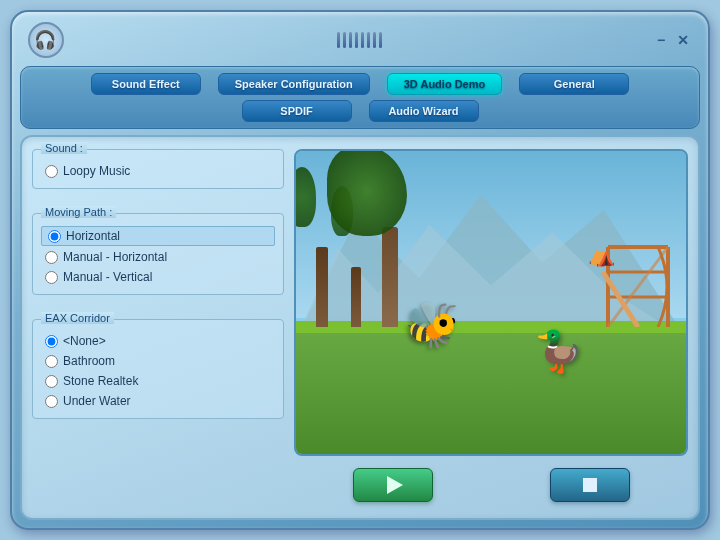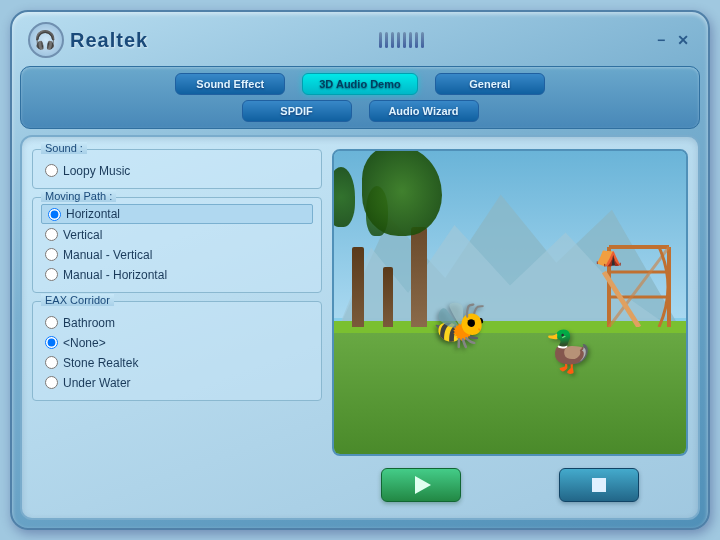--- a/index.html
+++ b/index.html
@@ -130,24 +130,24 @@
       border-radius: 12px;
       border: 2px solid #7aaccc;
       display: flex;
       gap: 10px;
       padding: 12px 10px;
       box-shadow: inset 0 2px 6px rgba(0,40,80,0.15);
     }
 
     
     .left-panel {
-      width: 290px;
+      width: 252px;
       display: flex;
       flex-direction: column;
-      gap: 8px;
+      gap: 24px;
     }
 
     .panel-group {
       border: 1px solid #8ab8d0;
       border-radius: 4px;
       padding: 6px 8px 8px 8px;
       background: rgba(200,230,248,0.5);
       position: relative;
     }
     .panel-group-title {
@@ -156,21 +156,21 @@
       left: 8px;
       background: linear-gradient(to bottom, #c8e8f8, #a8d0e8);
       padding: 0 4px;
       font-size: 11px;
       color: #1a4a7a;
       font-weight: normal;
     }
 
     .radio-item {
       display: flex;
-      align-items: flex-start;
+      align-items: flex-end;
       gap: 5px;
       padding: 2px 4px;
       cursor: pointer;
       font-size: 12px;
       color: #1a3a5a;
     }
     .radio-item input[type="radio"] {
       margin: 0;
       cursor: pointer;
     }
@@ -255,41 +255,41 @@
     }
   </style>
 </head>
 <body>
 
 <div class="window">
 
   <div class="titlebar">
     <div class="titlebar-logo">
       <div class="logo-icon">🎧</div>
-      <span class="logo-text">Realtek</span>
     </div>
     <div class="titlebar-grip">
       <div class="grip-line"></div>
       <div class="grip-line"></div>
       <div class="grip-line"></div>
       <div class="grip-line"></div>
       <div class="grip-line"></div>
       <div class="grip-line"></div>
       <div class="grip-line"></div>
       <div class="grip-line"></div>
     </div>
     <div class="titlebar-controls">
       <button class="title-btn">−</button>
       <button class="title-btn">✕</button>
     </div>
   </div>
 
   <div class="tabbar">
     <div class="tabbar-row">
       <button class="tab-btn">Sound Effect</button>
+      <button class="tab-btn">Speaker Configuration</button>
       <button class="tab-btn active">3D Audio Demo</button>
       <button class="tab-btn">General</button>
     </div>
     <div class="tabbar-row">
       <button class="tab-btn">SPDIF</button>
       <button class="tab-btn">Audio Wizard</button>
     </div>
   </div>
 
   <div class="main-content">
@@ -301,50 +301,46 @@
         <div style="margin-top: 6px;">
           <label class="radio-item">
             <input type="radio" name="sound" style="">
             <span>Loopy Music</span>
           </label>
         </div>
       </div>
 
       <div class="panel-group">
         <span class="panel-group-title">Moving Path :</span>
-        <div style="display: flex; flex-direction: column; gap: 2px;">
+        <div style="margin-top: 6px; display: flex; flex-direction: column; gap: 2px;">
           <label class="highlight-box">
             <input type="radio" name="path" checked="" style="">
             <span>Horizontal</span>
           </label>
           <label class="radio-item">
             <input type="radio" name="path" style="">
-            <span>Vertical</span>
+            <span>Manual - Horizontal</span>
           </label>
           <label class="radio-item">
             <input type="radio" name="path" style="">
             <span>Manual - Vertical</span>
-          </label>
-          <label class="radio-item">
-            <input type="radio" name="path" style="">
-            <span>Manual - Horizontal</span>
           </label>
         </div>
       </div>
 
       <div class="panel-group">
         <span class="panel-group-title">EAX Corridor</span>
         <div style="margin-top: 6px; display: flex; flex-direction: column; gap: 2px;">
           <label class="radio-item">
+            <input type="radio" name="eax" checked="" style="">
+            <span>&lt;None&gt;</span>
+          </label>
+          <label class="radio-item">
             <input type="radio" name="eax" style="">
             <span>Bathroom</span>
-          </label>
-          <label class="radio-item">
-            <input type="radio" name="eax" checked="" style="">
-            <span>&lt;None&gt;</span>
           </label>
           <label class="radio-item">
             <input type="radio" name="eax" style="">
             <span>Stone Realtek</span>
           </label>
           <label class="radio-item">
             <input type="radio" name="eax" style="">
             <span>Under Water</span>
           </label>
         </div>

